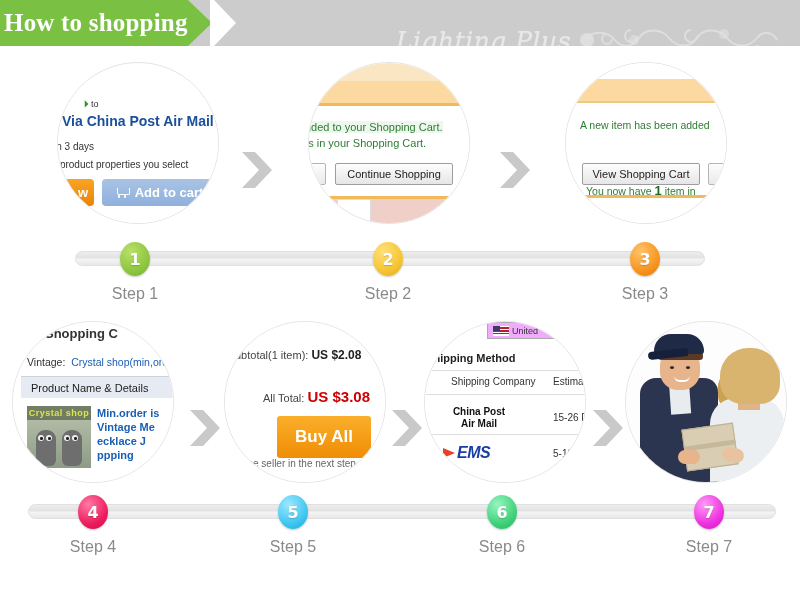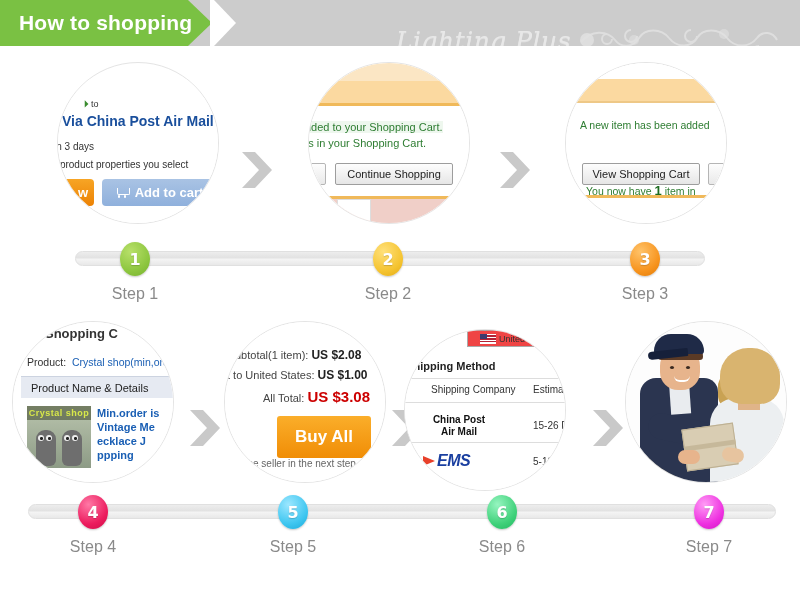--- a/index.html
+++ b/index.html
@@ -20,25 +20,25 @@
   }
   .header-banner {
     position: absolute; left: 0; top: 0;
     width: 212px; height: 46px;
     background: #7ac143;
     clip-path: polygon(0 0, 188px 0, 212px 23px, 188px 46px, 0 46px);
     display: flex; align-items: center;
   }
   .header-title {
     color: #ffffff;
-    font-size: 21px;
+    font-size: 25px;
     font-weight: bold;
     letter-spacing: 0.2px;
-    padding-left: 19px;
-    font-family: Liberation Sans, sans-serif;
+    padding-left: 4px;
+    font-family: Liberation Serif, serif;
   }
   .header-chevron-gray {
     position: absolute; left: 210px; top: 0;
     width: 26px; height: 46px;
     background: #ffffff;
     clip-path: polygon(0 0, 4px 0, 26px 23px, 4px 46px, 0 46px);
   }
   .watermark {
     position: absolute; right: 18px; top: 2px;
     height: 42px;
@@ -187,21 +187,21 @@
   .s5-r3{ position:absolute; left:38px; top:66px; font-size:11px; color:#444;}
   .s5-r3 b{ color:#cc0000; font-size:15px;}
   .s5-btn{ position:absolute; left:52px; top:94px; width:94px; height:42px; border-radius:3px;
            background:linear-gradient(#fbae2a,#f08d06); color:#fff; font-size:17px; font-weight:bold;
            display:flex; align-items:center; justify-content:center;}
   .s5-r4{ position:absolute; left:8px; top:136px; font-size:10px; color:#666;}
 
   
   .s6 { position:absolute; left:-14px; top:0; width:215px; height:162px; background:#fff; }
   .s6-top{ position:absolute; left:34px; top:2px; font-size:10px; color:#333;}
-  .s6-flagbox{ position:absolute; left:76px; top:0px; width:82px; height:17px; border:1px solid #aaa; background:#ef4444; display:flex; align-items:center; gap:3px; padding-left:12px;}
+  .s6-flagbox{ position:absolute; left:76px; top:0px; width:82px; height:17px; border:1px solid #aaa; background:#f0abfc; display:flex; align-items:center; gap:3px; padding-left:5px;}
   .flag{ width:16px; height:10px; background:#b22234; position:relative; overflow:hidden;}
   .flag:before{ content:""; position:absolute; left:0; top:0; width:16px; height:10px;
     background: repeating-linear-gradient(to bottom,#fff 0 1.4px,#b22234 1.4px 2.8px);}
   .flag:after{ content:""; position:absolute; left:0; top:0; width:7px; height:5px; background:#3c3b6e;}
   .s6-flagtxt{ font-size:9px; color:#333;}
   .s6-hdr{ position:absolute; left:6px; top:30px; font-size:11px; font-weight:bold; color:#222;}
   .s6-line{ position:absolute; left:0; top:48px; width:215px; height:1px; background:#ddd;}
   .s6-c1{ position:absolute; left:40px; top:54px; font-size:10px; color:#333;}
   .s6-c2{ position:absolute; left:142px; top:54px; font-size:10px; color:#333;}
   .s6-line2{ position:absolute; left:0; top:72px; width:215px; height:1px; background:#ddd;}
@@ -346,21 +346,21 @@
   <div class="step-label" style="left:585px; top:285px;">Step 3</div>
 </div>
 
 <div class="row row-two">
 
   <div class="bubble" style="left:12px; top:16px;">
     <div class="bubble-inner">
       <div class="s4">
         <div class="s4-title">Shopping C</div>
         <div class="s4-seller">
-          <span>Product:</span>
+          <span>Vintage:</span>
           &nbsp;<b>Crystal shop(min,ord</b>
         </div>
         <div class="s4-hdr">Product Name &amp; Details</div>
         <div class="s4-img">
           <div class="owl owl1"></div>
           <div class="owl owl2"></div>
           <div class="s4-img-tag">Crystal shop</div>
         </div>
         <div class="s4-desc">
           <div>Min.order is</div>
@@ -374,37 +374,33 @@
 
   <div class="arrow" style="left:190px; top:105px;"></div>
 
   <div class="bubble" style="left:224px; top:16px;">
     <div class="bubble-inner">
       <div class="s5">
         <div class="s5-r1">
           <span>ubtotal(1 item):</span>
           <b>US $2.08</b>
         </div>
-        <div class="s5-r2">
-          <span>t to United States:</span>
-          <b>US $1.00</b>
-        </div>
         <div class="s5-r3">
           <span>All Total:</span>
           <b>US $3.08</b>
         </div>
         <div class="s5-btn">Buy All</div>
         <div class="s5-r4">or the seller in the next step</div>
       </div>
     </div>
   </div>
 
   <div class="arrow" style="left:392px; top:105px;"></div>
 
-  <div class="bubble" style="left:404px; top:16px;margin-top:8px;">
+  <div class="bubble" style="left:424px; top:16px;">
     <div class="bubble-inner">
       <div class="s6">
         <div class="s6-top">s) to</div>
         <div class="s6-flagbox">
           <span class="flag"></span>
           <span class="s6-flagtxt">United</span>
         </div>
         <div class="s6-hdr">e Shipping Method</div>
         <div class="s6-line"></div>
         <div class="s6-c1">Shipping Company</div>

